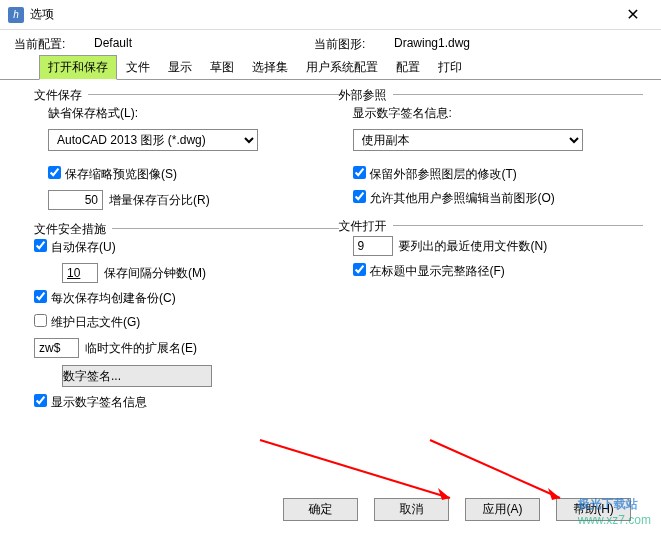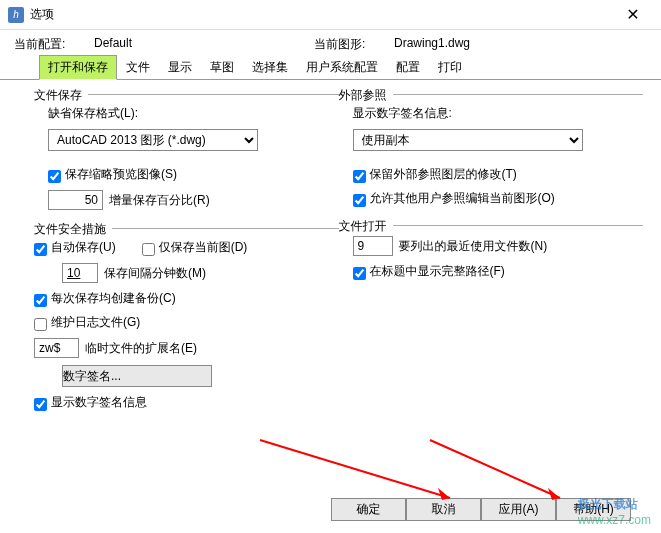--- a/index.html
+++ b/index.html
@@ -16,24 +16,24 @@
 .tab { padding: 3px 8px; border: 1px solid transparent; cursor: pointer; margin-bottom: -1px; }
 .tab.active { border: 1px solid #999; border-bottom: 1px solid #fff; background: #bef264; margin-left: 25px; }
 .content { display: flex; padding: 10px 18px 4px 34px; gap: 0; }
 .col { flex: 1; display: flex; flex-direction: column; gap: 6px; }
 .section { border-top: 1px solid #aaa; padding-top: 10px; margin-top: 4px; position: relative; }
 .section-title { position: absolute; top: -8px; left: 0; background: #fff; padding-right: 6px; }
 .indent { padding-left: 14px; display: flex; flex-direction: column; gap: 7px; }
 .row { display: flex; align-items: center; gap: 6px; }
 select { height: 22px; border: 1px solid #888; background: #fff; padding: 0 4px; font-size:12px; }
 input[type=text] { height: 20px; border: 1px solid #888; padding: 0 4px; font-size:12px; }
-.chk { display: flex; align-items: flex-end; gap: 4px; }
+.chk { display: flex; align-items: flex-start; gap: 4px; }
 .chk input { width: 13px; height: 13px; }
 .btn-sig { width: 150px; height: 22px; background: #e8e8e8; border: 1px solid #888; text-align: left; line-height: 20px; cursor: pointer; }
-.footer { position: absolute; bottom: 12px; right: 30px; display: flex; gap: 0; }
+.footer { position: absolute; bottom: 12px; right: 30px; display: flex; gap: 16px; }
 .ftbtn { width: 75px; height: 23px; border: 1px solid #888; background: #e8e8e8; cursor: pointer; font-size:12px; }
 .arrow { position: absolute; pointer-events: none; }
 .arrow svg { overflow: visible; }
 .watermark { position: absolute; right: 10px; bottom: 6px; font-size: 11px; color: #0a7; opacity:0.6; }
 .watermark .b { color:#06c; font-weight:bold; }
 </style>
 </head>
 <body>
 
 <div class="titlebar">
@@ -78,24 +78,20 @@
           </div>
       </div>
     </div>
     <div class="section" style="margin-top:12px">
       <span class="section-title">文件安全措施</span>
       <div class="indent" style="padding-left:0">
         <div class="row">
           <label class="chk">
               <input type="checkbox" checked="" style="">
               <span>自动保存(U)</span>
-            </label>
-          <label class="chk" style="margin-left:20px">
-              <input type="checkbox" style="">
-              <span>仅保存当前图(D)</span>
             </label>
         </div>
         <div class="row" style="padding-left:28px">
             <input type="text" style="width: 36px; text-decoration: underline;" value="10">
             <span>保存间隔分钟数(M)</span>
           </div>
         <label class="chk">
             <input type="checkbox" checked="" style="">
             <span>每次保存均创建备份(C)</span>
           </label>

